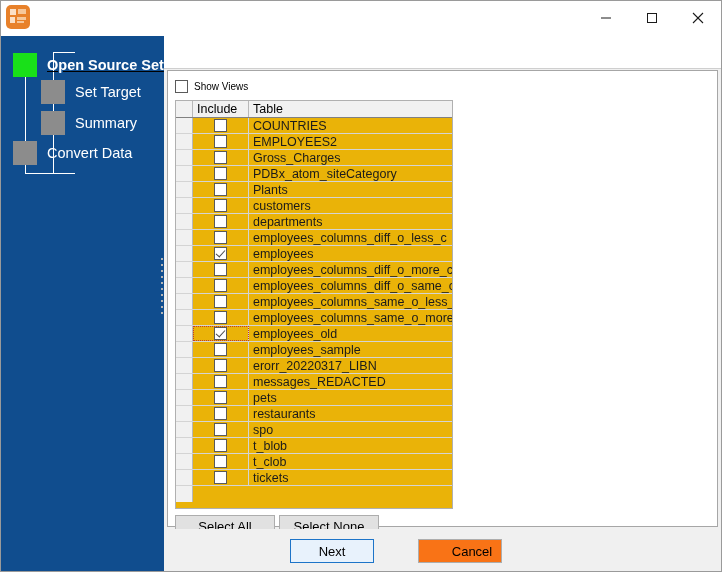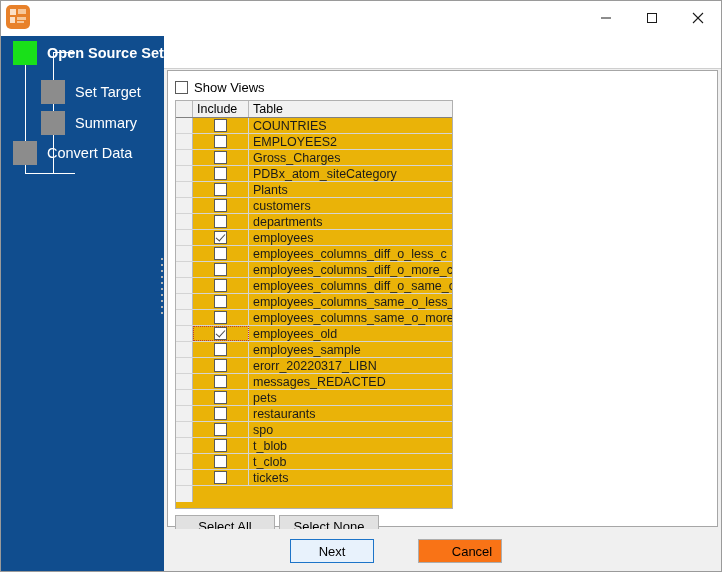--- a/index.html
+++ b/index.html
@@ -141,21 +141,21 @@
   .cb.checked::after {
     content: "";
     position: absolute;
     left: 3px; top: 0px;
     width: 4px; height: 8px;
     border: solid #4a4a4a;
     border-width: 0 1.6px 1.6px 0;
     transform: rotate(42deg);
   }
   .showviews-label {
-    font-size: 13px; color: #000;
+    font-size: 10px; color: #000;
     margin-left: 6px;
     white-space: nowrap;
   }
 
   
   .grid {
     position: absolute; left: 7px; top: 29px;
     width: 278px; height: 409px;
     background: #eab308;
     border: 1px solid #b0b0b0;
@@ -284,21 +284,21 @@
 </div>
 
 <div class="sidebar">
   <div class="sidebar-inner">
 
     <div class="connector" style="left:24px; top:24px; width:1px; height:113px;"></div>
     <div class="connector" style="left:52px; top:16px; width:1px; height:121px;"></div>
     <div class="connector" style="left:52px; top:16px; width:22px; height:1px;"></div>
     <div class="connector" style="left:24px; top:137px; width:50px; height:1px;"></div>
 
-    <div class="step" style="left:12px; top:5px;">
+    <div class="step" style="left:12px; top:17px;text-decoration:underline;">
       <div class="step-box active"></div>
       <div class="step-label active">Open Source Set</div>
     </div>
 
     <div class="step" style="left:40px; top:44px;">
       <div class="step-box"></div>
       <div class="step-label">Set Target</div>
     </div>
 
     <div class="step" style="left:40px; top:75px;">
@@ -389,30 +389,30 @@
           <div class="grid-row">
             <div class="gr-rowhdr"></div>
             <div class="gr-include">
               <span class="cb"></span>
             </div>
             <div class="gr-table">departments</div>
           </div>
           <div class="grid-row">
             <div class="gr-rowhdr"></div>
             <div class="gr-include">
+              <span class="cb"></span>
+            </div>
+            <div class="gr-table">employees_columns_diff_o_less_c</div>
+          </div>
+          <div class="grid-row">
+            <div class="gr-rowhdr"></div>
+            <div class="gr-include">
               <span class="cb checked"></span>
             </div>
             <div class="gr-table">employees</div>
-          </div>
-          <div class="grid-row">
-            <div class="gr-rowhdr"></div>
-            <div class="gr-include">
-              <span class="cb"></span>
-            </div>
-            <div class="gr-table">employees_columns_diff_o_less_c</div>
           </div>
           <div class="grid-row">
             <div class="gr-rowhdr"></div>
             <div class="gr-include">
               <span class="cb"></span>
             </div>
             <div class="gr-table">employees_columns_diff_o_more_c</div>
           </div>
           <div class="grid-row">
             <div class="gr-rowhdr"></div>

